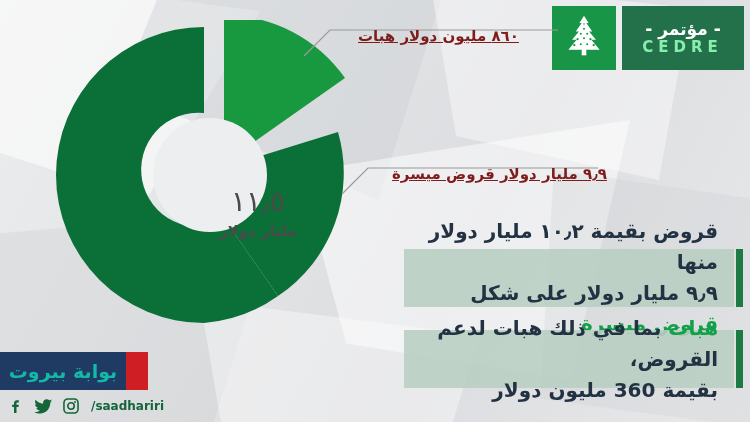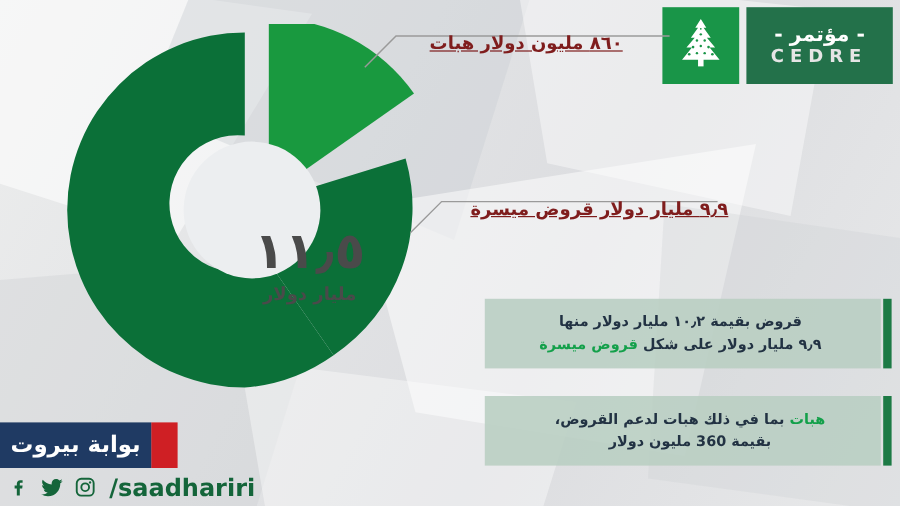--- a/index.html
+++ b/index.html
@@ -61,21 +61,21 @@
     gap: 2px;
   }
   .cedre-ar {
     color: #ffffff;
     font-size: 17px;
     font-weight: bold;
     letter-spacing: 0.5px;
     line-height: 1;
   }
   .cedre-en {
-    color: #e5e5e5;
+    color: #86efac;
     font-size: 15px;
     font-weight: bold;
     letter-spacing: 5px;
     line-height: 1;
     direction: ltr;
     padding-right: 1px;
   }
   .cedar-box {
     width: 64px; height: 64px;
     background: #199548;
@@ -90,22 +90,22 @@
   }
   .center-label {
     position: absolute;
     left: 151px; top: 168px;
     width: 104px;
     text-align: center;
     pointer-events: none;
   }
   .center-num {
     color: #4a4a4a;
-    font-size: 42px;
-    font-weight: bold;
+    font-size: 28px;
+    font-weight: normal;
     line-height: 1;
     letter-spacing: -1px;
   }
   .center-unit {
     color: #4a4a4a;
     font-size: 15px;
     font-weight: bold;
     line-height: 1.25;
     margin-top: 6px;
   }
@@ -138,62 +138,62 @@
   }
   .info-box::after {
     content: "";
     position: absolute;
     top: 0; right: -9px;
     width: 7px; height: 100%;
     background: #1d7a45;
   }
   .info-text {
     color: #223243;
-    font-size: 12px;
+    font-size: 20px;
     font-weight: bold;
     line-height: 1.55;
-    text-align: center;
+    text-align: right;
     width: 100%;
   }
   .hl { color: #13a04a; }
   .box-loans  { left: 404px; top: 249px; width: 330px; height: 58px; }
   .box-grants { left: 404px; top: 330px; width: 330px; height: 58px; padding-left: 28px; }
 
   
   .brand {
     position: absolute;
     left: 0; top: 352px;
     width: 148px; height: 38px;
     display: flex;
   }
   .brand-red { width: 22px; background: #cf1f24; }
   .brand-navy {
     flex: 1;
     background: #1f3a63;
     display: flex; align-items: center; justify-content: center;
   }
   .brand-text {
-    color: #ffffff;
+    color: #14b8a6;
     font-size: 19px;
     font-weight: bold;
     letter-spacing: 0.5px;
   }
   .social {
     position: absolute;
     left: 8px; top: 394px;
     height: 24px;
     display: flex;
     flex-direction: row;
     align-items: center;
     gap: 9px;
     direction: ltr;
   }
   .social-handle {
     color: #14653a;
-    font-size: 20px;
+    font-size: 12px;
     font-weight: bold;
     margin-left: 2px;
   }
   .social svg { display: block; }
 </style>
 </head>
 <body>
 
 <div id="stage">
 

